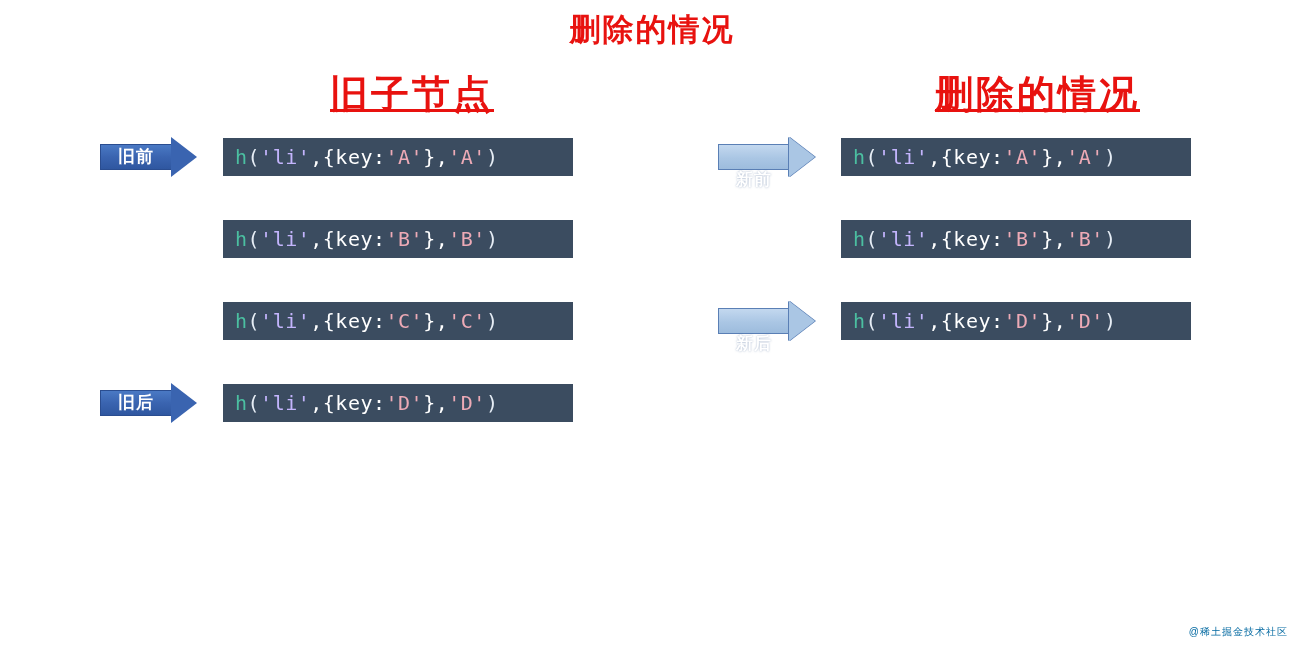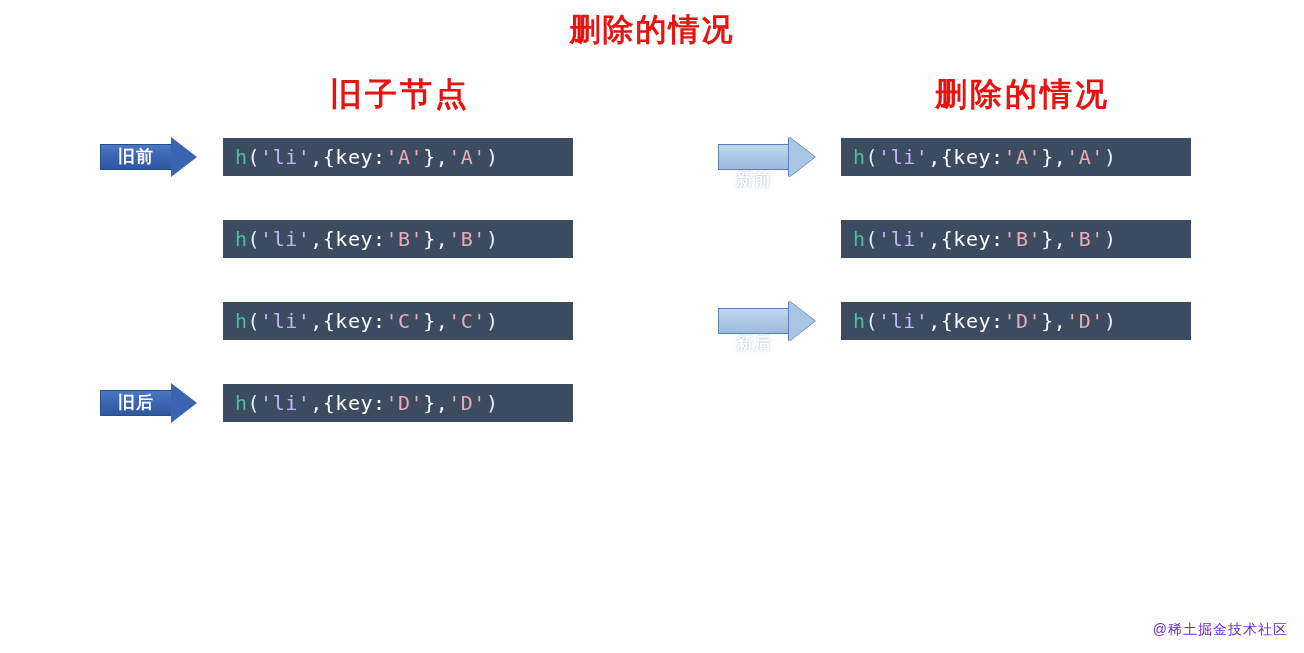--- a/index.html
+++ b/index.html
@@ -26,26 +26,27 @@
     font-size: 31px;
     font-weight: bold;
     color: #e8120f;
     letter-spacing: 2px;
     line-height: 44px;
     white-space: nowrap;
   }
 
   .col-heading {
     position: absolute;
-    font-size: 32px;
+    font-size: 38px;
     font-weight: bold;
     color: #e8120f;
     letter-spacing: 3px;
     line-height: 48px;
     white-space: nowrap;
+    text-decoration: underline;
   }
   .col-heading.left  { top: 70px; left: 330px; }
   .col-heading.right { top: 70px; left: 935px; }
 
   
   .column {
     position: absolute;
     top: 138px;
   }
   .column.left  { left: 100px; }
@@ -142,22 +143,22 @@
   .code-block .tok-punct  { color: #e6edf5; }
   .code-block .tok-str    { color: #c4b5fd; }
   .code-block .tok-plain  { color: #ffffff; }
   .code-block .tok-val    { color: #edaab6; }
 
   
   .watermark {
     position: absolute;
     right: 16px;
     bottom: 14px;
-    font-size: 14px;
-    color: #6d28d9;
+    font-size: 10px;
+    color: #0369a1;
     letter-spacing: 1px;
     white-space: nowrap;
   }
 </style>
 </head>
 <body>
 
 <div class="main-title">删除的情况</div>
 
 <div class="col-heading left">旧子节点</div>

